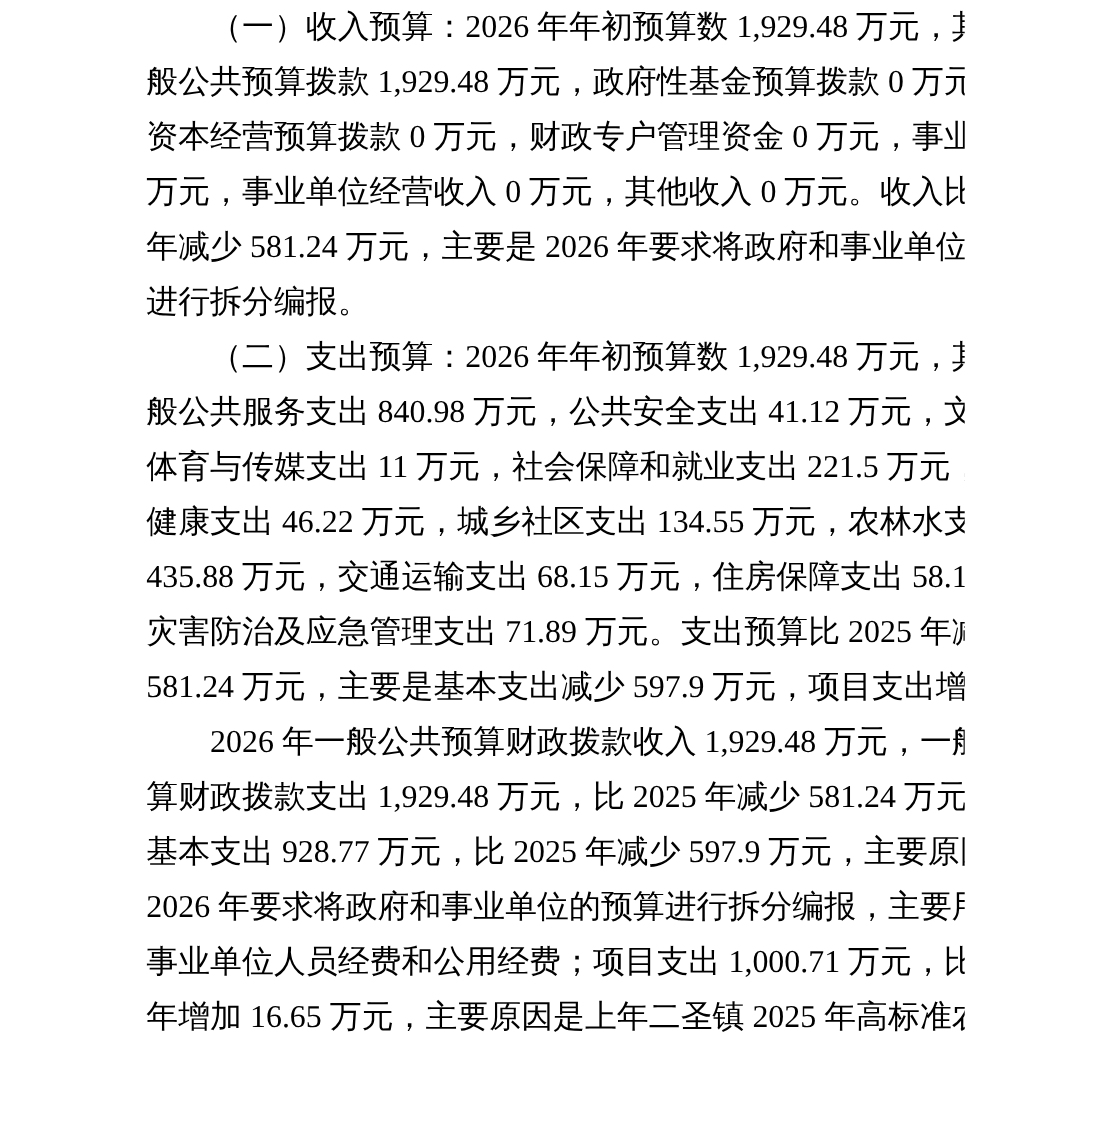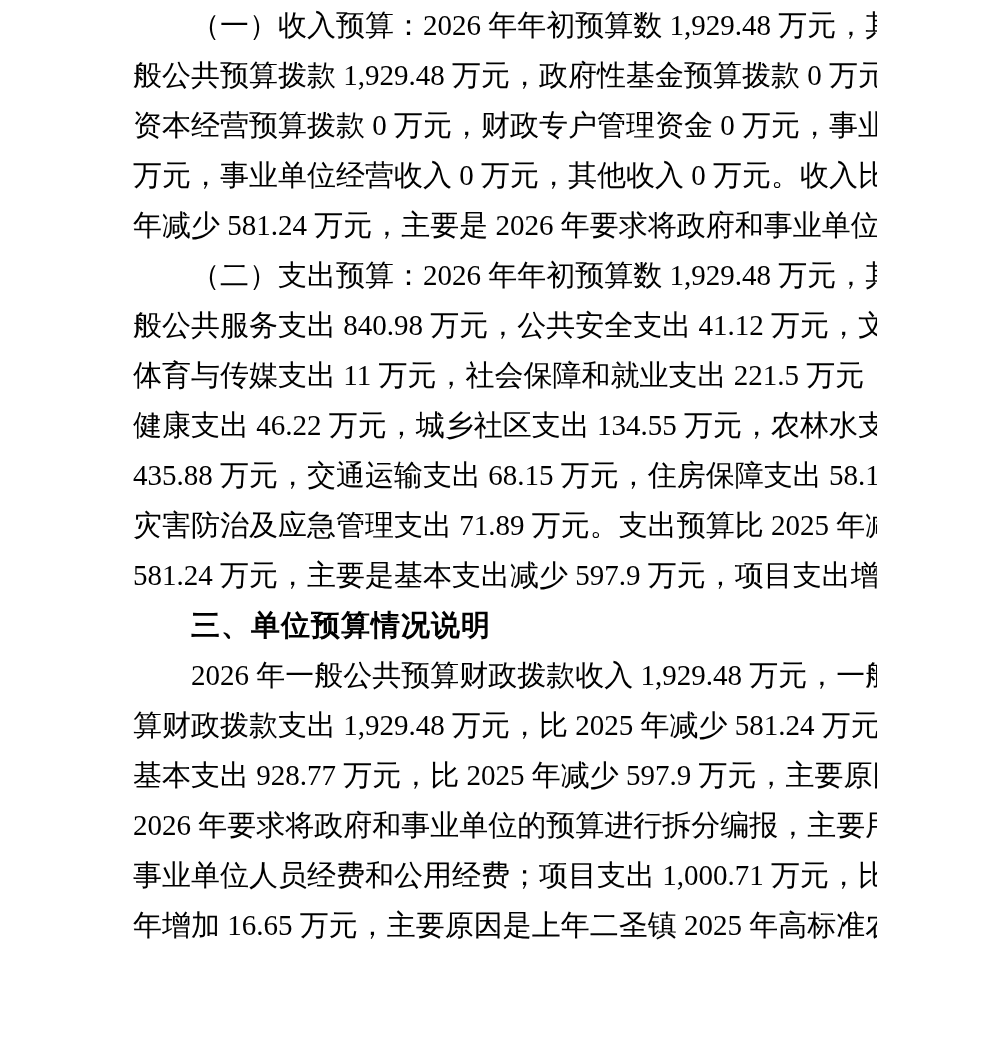--- a/index.html
+++ b/index.html
@@ -53,32 +53,30 @@
 
 <div class="page">
   <div class="doc">
 
   <div class="block paragraph">
         <div class="line first-line">（一）收入预算：2026 年年初预算数 1,929.48 万元，其中：一</div>
         <div class="line">般公共预算拨款 1,929.48 万元，政府性基金预算拨款 0 万元，国有</div>
         <div class="line">资本经营预算拨款 0 万元，财政专户管理资金 0 万元，事业收入 0</div>
         <div class="line">万元，事业单位经营收入 0 万元，其他收入 0 万元。收入比 2025</div>
         <div class="line">年减少 581.24 万元，主要是 2026 年要求将政府和事业单位的预算</div>
+        <div class="line last-left">进行拆分编报。</div>
       </div>
       <div class="block paragraph">
         <div class="line first-line">（二）支出预算：2026 年年初预算数 1,929.48 万元，其中：一</div>
         <div class="line">般公共服务支出 840.98 万元，公共安全支出 41.12 万元，文化旅游</div>
         <div class="line">体育与传媒支出 11 万元，社会保障和就业支出 221.5 万元，卫生</div>
         <div class="line">健康支出 46.22 万元，城乡社区支出 134.55 万元，农林水支出</div>
         <div class="line">435.88 万元，交通运输支出 68.15 万元，住房保障支出 58.19 万元，</div>
         <div class="line">灾害防治及应急管理支出 71.89 万元。支出预算比 2025 年减少</div>
         <div class="line">581.24 万元，主要是基本支出减少 597.9 万元，项目支出增加 16.65</div>
-      </div>
-      <div class="block heading">
-        <div class="line first-line last-left">三、单位预算情况说明</div>
       </div>
       <div class="block paragraph">
         <div class="line first-line">2026 年一般公共预算财政拨款收入 1,929.48 万元，一般公共预</div>
         <div class="line">算财政拨款支出 1,929.48 万元，比 2025 年减少 581.24 万元。其中：</div>
         <div class="line">基本支出 928.77 万元，比 2025 年减少 597.9 万元，主要原因是</div>
         <div class="line">2026 年要求将政府和事业单位的预算进行拆分编报，主要用于各</div>
         <div class="line">事业单位人员经费和公用经费；项目支出 1,000.71 万元，比 2025</div>
         <div class="line">年增加 16.65 万元，主要原因是上年二圣镇 2025 年高标准农田建设</div>
       </div>
     </div>

